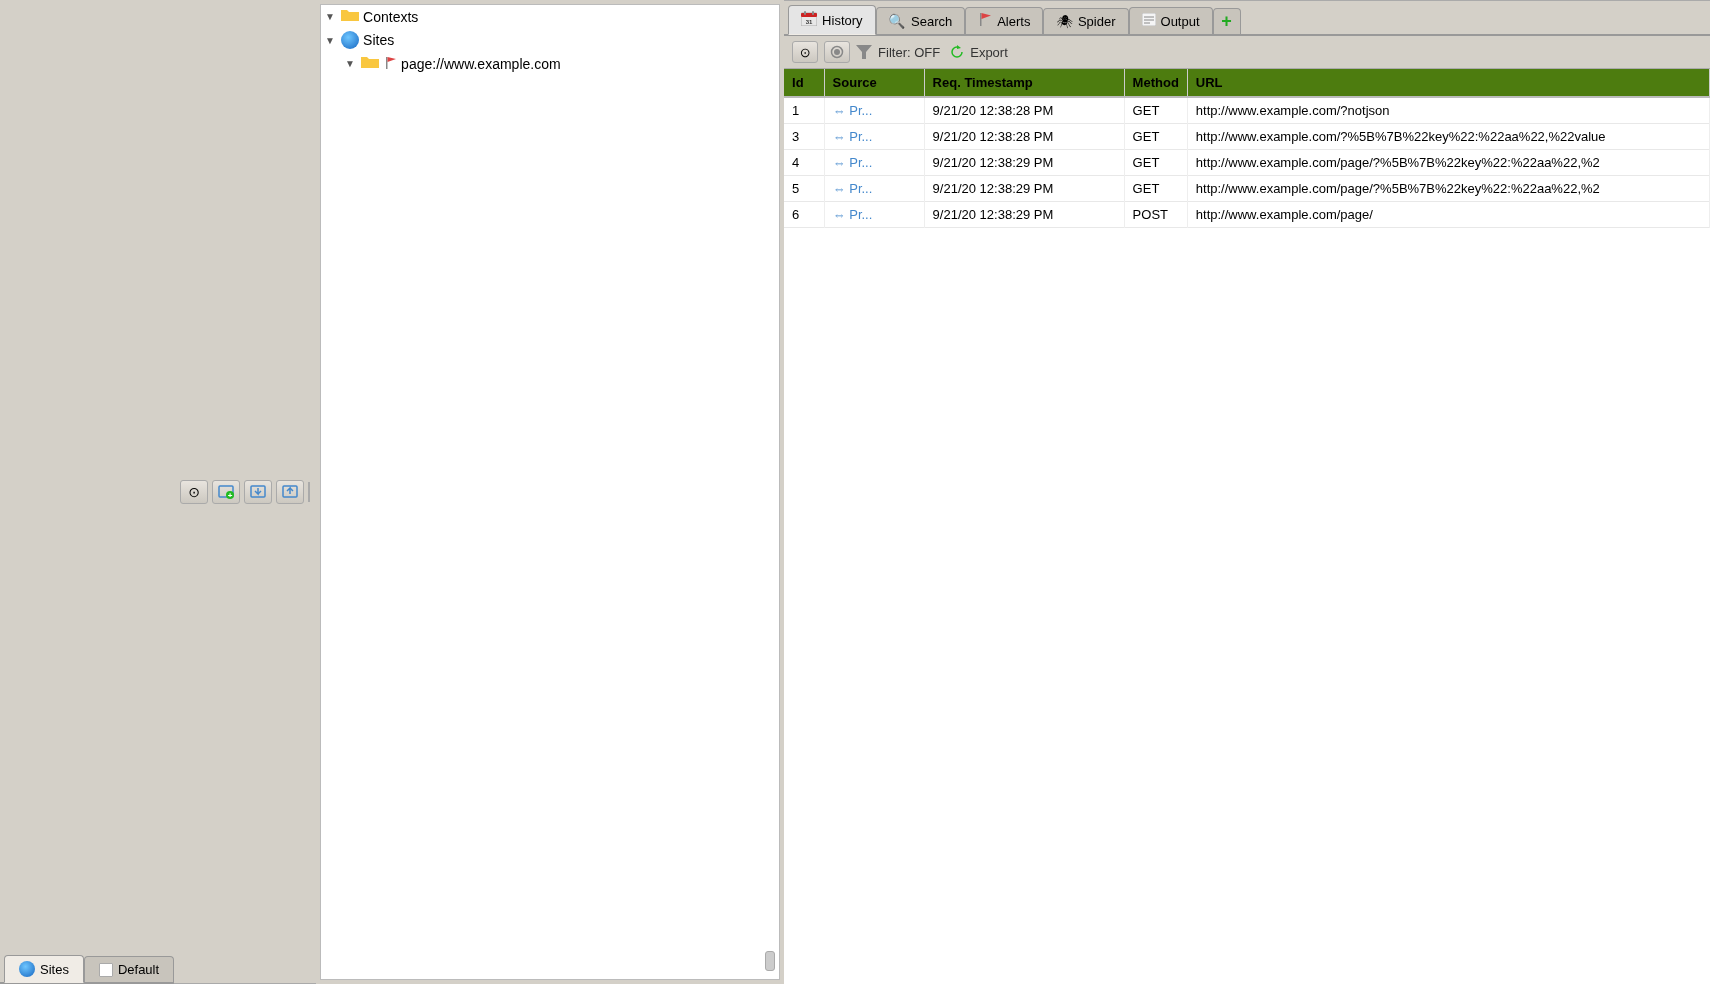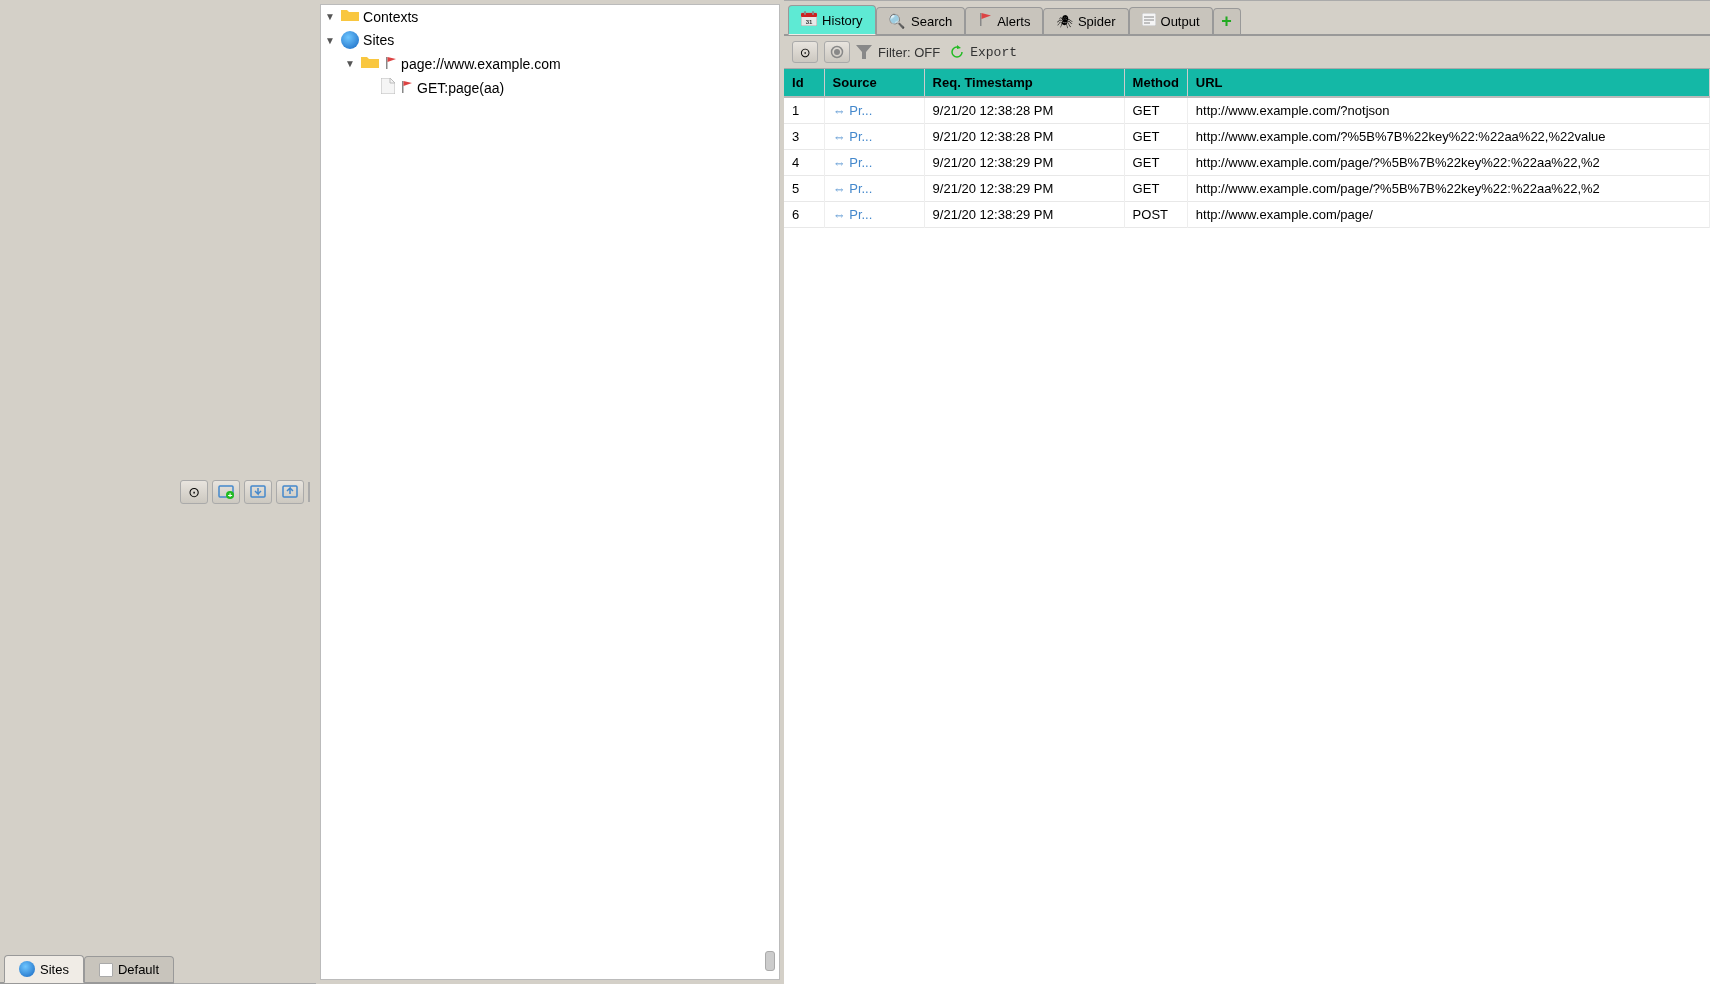--- a/index.html
+++ b/index.html
@@ -116,21 +116,21 @@
       gap: 5px;
       padding: 5px 12px;
       border: 1px solid #999;
       border-bottom: none;
       background: #c8c4bc;
       border-radius: 4px 4px 0 0;
       cursor: pointer;
       font-size: 13px;
     }
     .bottom-tab.active {
-      background: #5eead4;
+      background: #e5e5e5;
       border-bottom: 1px solid #f0ece6;
       margin-bottom: -1px;
       z-index: 1;
     }
     .bottom-tab-add {
       display: flex;
       align-items: center;
       justify-content: center;
       width: 28px;
       height: 26px;
@@ -165,36 +165,35 @@
       justify-content: center;
       font-size: 13px;
     }
     .filter-text {
       font-size: 13px;
       color: #333;
     }
     .export-text {
       font-size: 13px;
       color: #333;
-      font-family: Liberation Mono, monospace;
     }
 
     
     .history-table {
       flex: 1;
       overflow: auto;
       background: #fff;
     }
     table {
       width: 100%;
       border-collapse: collapse;
       font-size: 13px;
     }
     thead tr {
-      background: #14b8a6;
+      background: #4d7c0f;
       border-bottom: 2px solid #bbb;
       margin-left: 40px;
     }
     thead th {
       text-align: left;
       padding: 6px 8px;
       font-weight: 600;
       border-right: 1px solid #ccc;
       white-space: nowrap;
     }
@@ -314,36 +313,20 @@
       </span>
       <span style="display:inline-block;margin-left:2px;">
         <svg width="12" height="12" viewBox="0 0 12 12">
           <rect x="1" y="0" width="1.5" height="12" fill="#888"></rect>
           <polygon points="2.5,0 11,2 2.5,5" fill="#dd4444"></polygon>
         </svg>
       </span>
       <span>page://www.example.com</span>
     </div>
 
-    <div class="tree-item tree-indent-2">
-      <span class="chevron">&nbsp;</span>
-      <span>
-        <svg width="14" height="16" viewBox="0 0 14 16">
-          <path d="M0,0 L9,0 L14,5 L14,16 L0,16 Z" fill="#f5f5f5" stroke="#bbb" stroke-width="1"></path>
-          <path d="M9,0 L9,5 L14,5" fill="none" stroke="#bbb" stroke-width="1"></path>
-        </svg>
-      </span>
-      <span style="display:inline-block;margin-left:2px;">
-        <svg width="12" height="12" viewBox="0 0 12 12">
-          <rect x="1" y="0" width="1.5" height="12" fill="#888"></rect>
-          <polygon points="2.5,0 11,2 2.5,5" fill="#dd4444"></polygon>
-        </svg>
-      </span>
-      <span>GET:page(aa)</span>
-    </div>
 
 
 
     <div class="scroll-hint"></div>
   </div>
 
   <div class="bottom-section">
 
     <div class="bottom-tab-bar">
       <div class="bottom-tab active">

